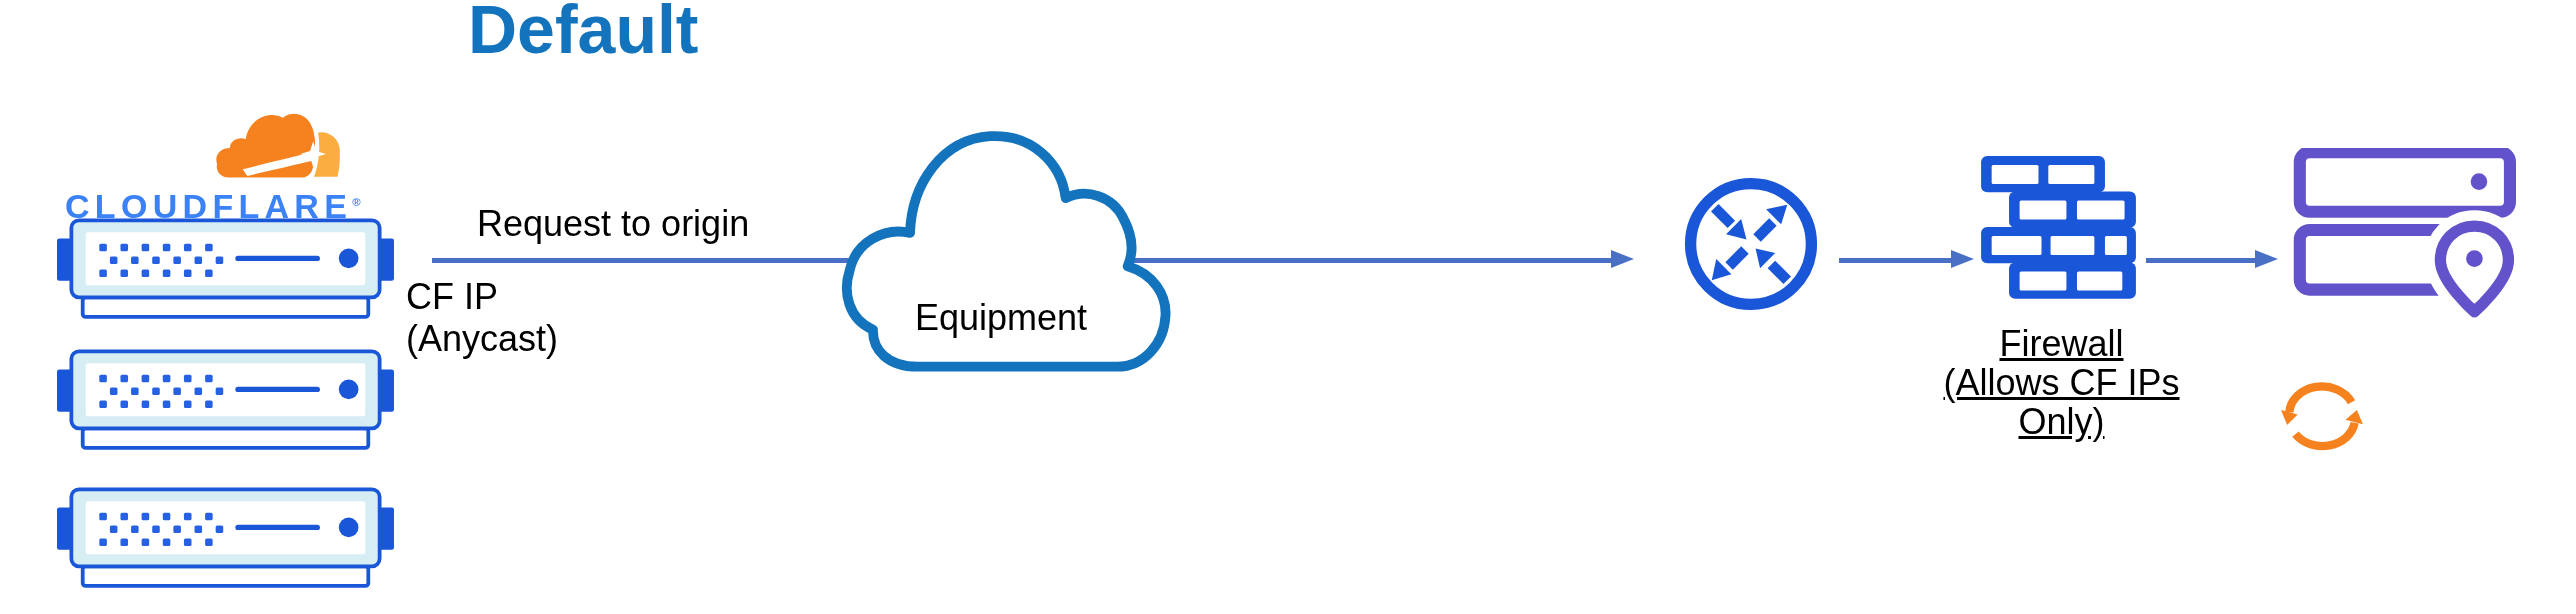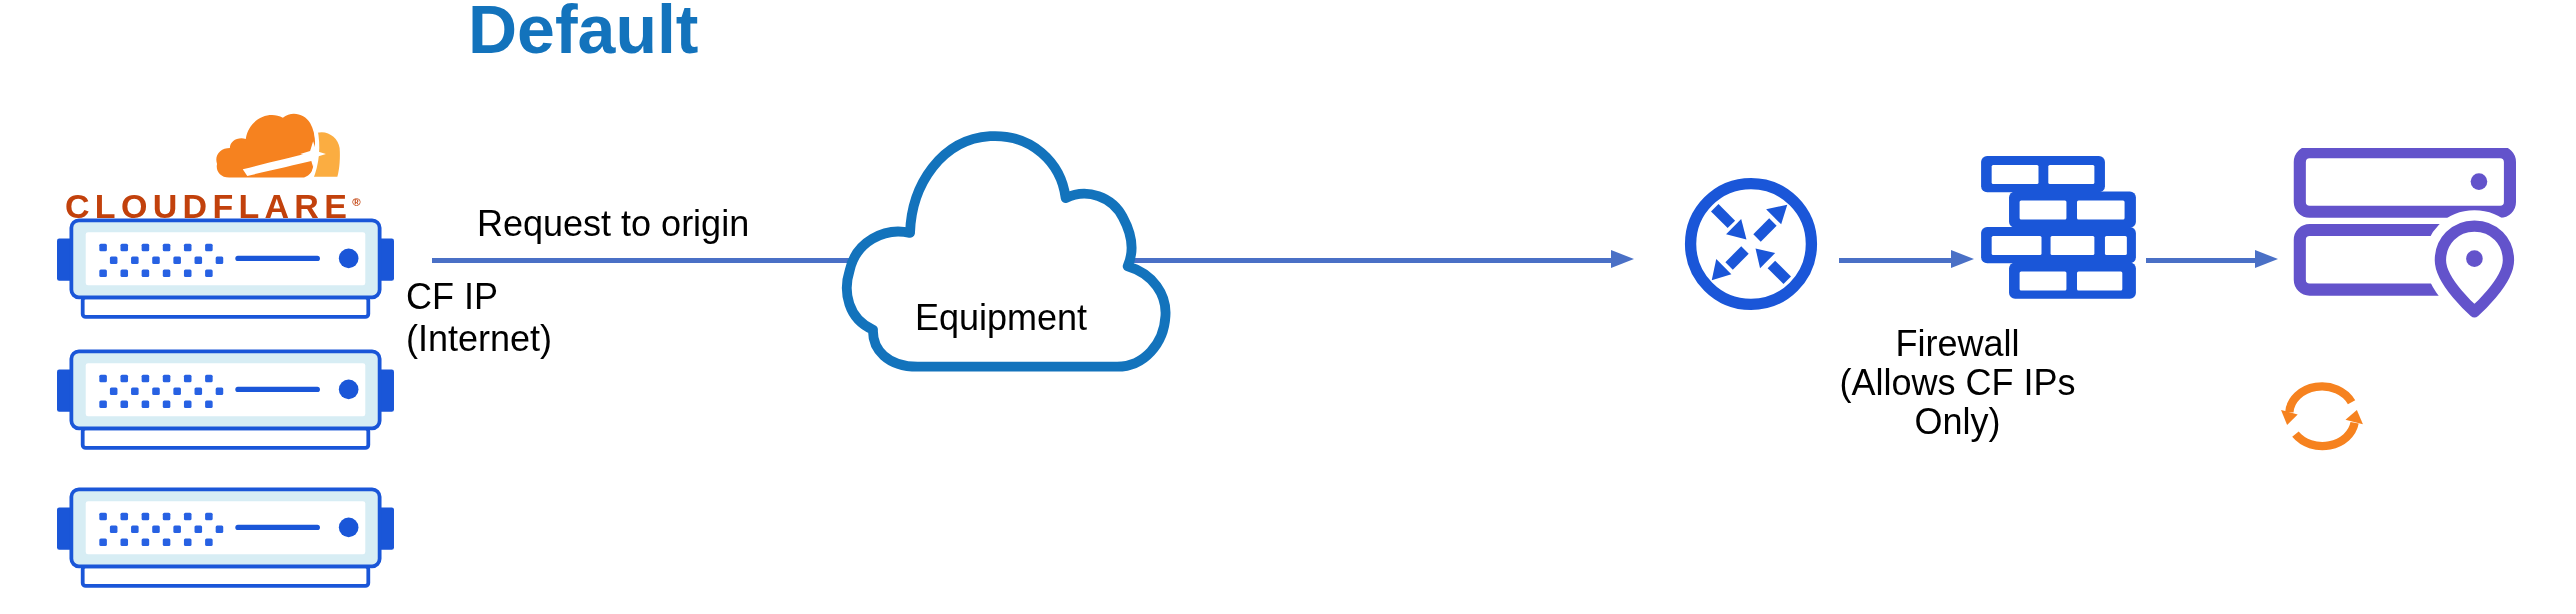--- a/index.html
+++ b/index.html
@@ -12,21 +12,21 @@
     white-space:pre-line; font-weight:400;
   }
   .center { text-align:center; }
   #diagram-title {
     position:absolute; left:445px; top:-12px; font-size:68px; line-height:82px;
     font-weight:600; color:#1373BC;
   }
   #wordmark {
     position:absolute; left:42px; top:186px; width:325px;
     font-size:34px; line-height:32px; font-weight:700; letter-spacing:5.3px;
-    color:#c2410c; white-space:nowrap;
+    color:#3b82f6; white-space:nowrap;
   }
   #wordmark sup { font-size:11.4px; letter-spacing:0; }
   .shaft { position:absolute; height:5.3px; background:#4A70C6; top:258px; }
   .arrowhead {
     position:absolute; width:0; height:0; top:250px;
     border-top:9.8px solid transparent; border-bottom:9.8px solid transparent;
     border-left:23px solid #4A70C6;
   }
   svg { position:absolute; display:block; }
 </style>
@@ -90,21 +90,21 @@
     </svg>
   <svg style="left:32px; top:487px;" width="341" height="102" viewBox="0 0 450 135">
       <use href="#srv"></use>
     </svg>
 
   <div class="shaft" style="left:409px; width:1181px;"></div>
   <div class="arrowhead" style="left:1588px;"></div>
 
   <div class="label" style="left:454px; top:203px;">Request to origin</div>
   <div class="label" style="left:383px; top:276px;">CF IP
-(Internet)</div>
+(Anycast)</div>
 
   <svg style="left:816px; top:112px;" width="334" height="260" viewBox="0 0 442 344">
     <path d="M368,337 L104,337 C64,337 44,314 45,288 C12,274 5,238 14,210 C22,172 60,152 94,160 C96,96 136,36 200,32 C254,29 294,66 300,114 C328,100 362,112 376,140 C390,166 390,186 382,204 C416,214 434,242 432,270 C430,306 404,337 368,337 Z" fill="#ffffff" stroke="#1373BC" stroke-width="13" stroke-linejoin="round"></path>
   </svg>
   <div class="label center" style="left:872px; top:297px; width:212px;">Equipment</div>
 
   <svg style="left:1654px; top:170px;" width="148" height="148" viewBox="0 0 196 196">
     <circle cx="98" cy="98" r="80" fill="#ffffff" stroke="#1A56D8" stroke-width="15"></circle>
     <g stroke="#1A56D8" stroke-width="14" fill="#1A56D8">
       <line x1="50" y1="50" x2="72" y2="72"></line>
@@ -133,21 +133,21 @@
         <rect x="89" y="12" width="61" height="25" rx="2"></rect>
       <rect x="51" y="59" width="62" height="25" rx="2"></rect>
         <rect x="127" y="59" width="63" height="25" rx="2"></rect>
       <rect x="14" y="106" width="66" height="25" rx="2"></rect>
         <rect x="92" y="106" width="58" height="25" rx="2"></rect>
         <rect x="164" y="106" width="29" height="25" rx="2"></rect>
       <rect x="51" y="153" width="62" height="25" rx="2"></rect>
         <rect x="127" y="153" width="60" height="25" rx="2"></rect>
     </g>
   </svg>
-  <div class="label center" style="left:1772px; top:324px; width:325px; line-height:39px;">Firewall
+  <div class="label center" style="left:1876px; top:324px; width:325px; line-height:39px;text-decoration:underline;">Firewall
 (Allows CF IPs Only)</div>
 
   <div class="shaft" style="left:2123px; width:110px;"></div>
   <div class="arrowhead" style="left:2232px;"></div>
 
   <svg style="left:2270px; top:148px;" width="223" height="176" viewBox="0 0 295 232">
     <rect x="9" y="5" width="278" height="79" rx="13" fill="#ffffff" stroke="#6353CB" stroke-width="16"></rect>
     <circle cx="246" cy="44" r="11" fill="#6353CB"></circle>
     <rect x="9" y="108" width="278" height="79" rx="13" fill="#ffffff" stroke="#6353CB" stroke-width="16"></rect>
     <path d="M240,103 C266,103 285,123 285,148 C285,177 240,216 240,216 C240,216 195,177 195,148 C195,123 214,103 240,103 Z" fill="#ffffff" stroke="#ffffff" stroke-width="42" stroke-linejoin="round"></path>

